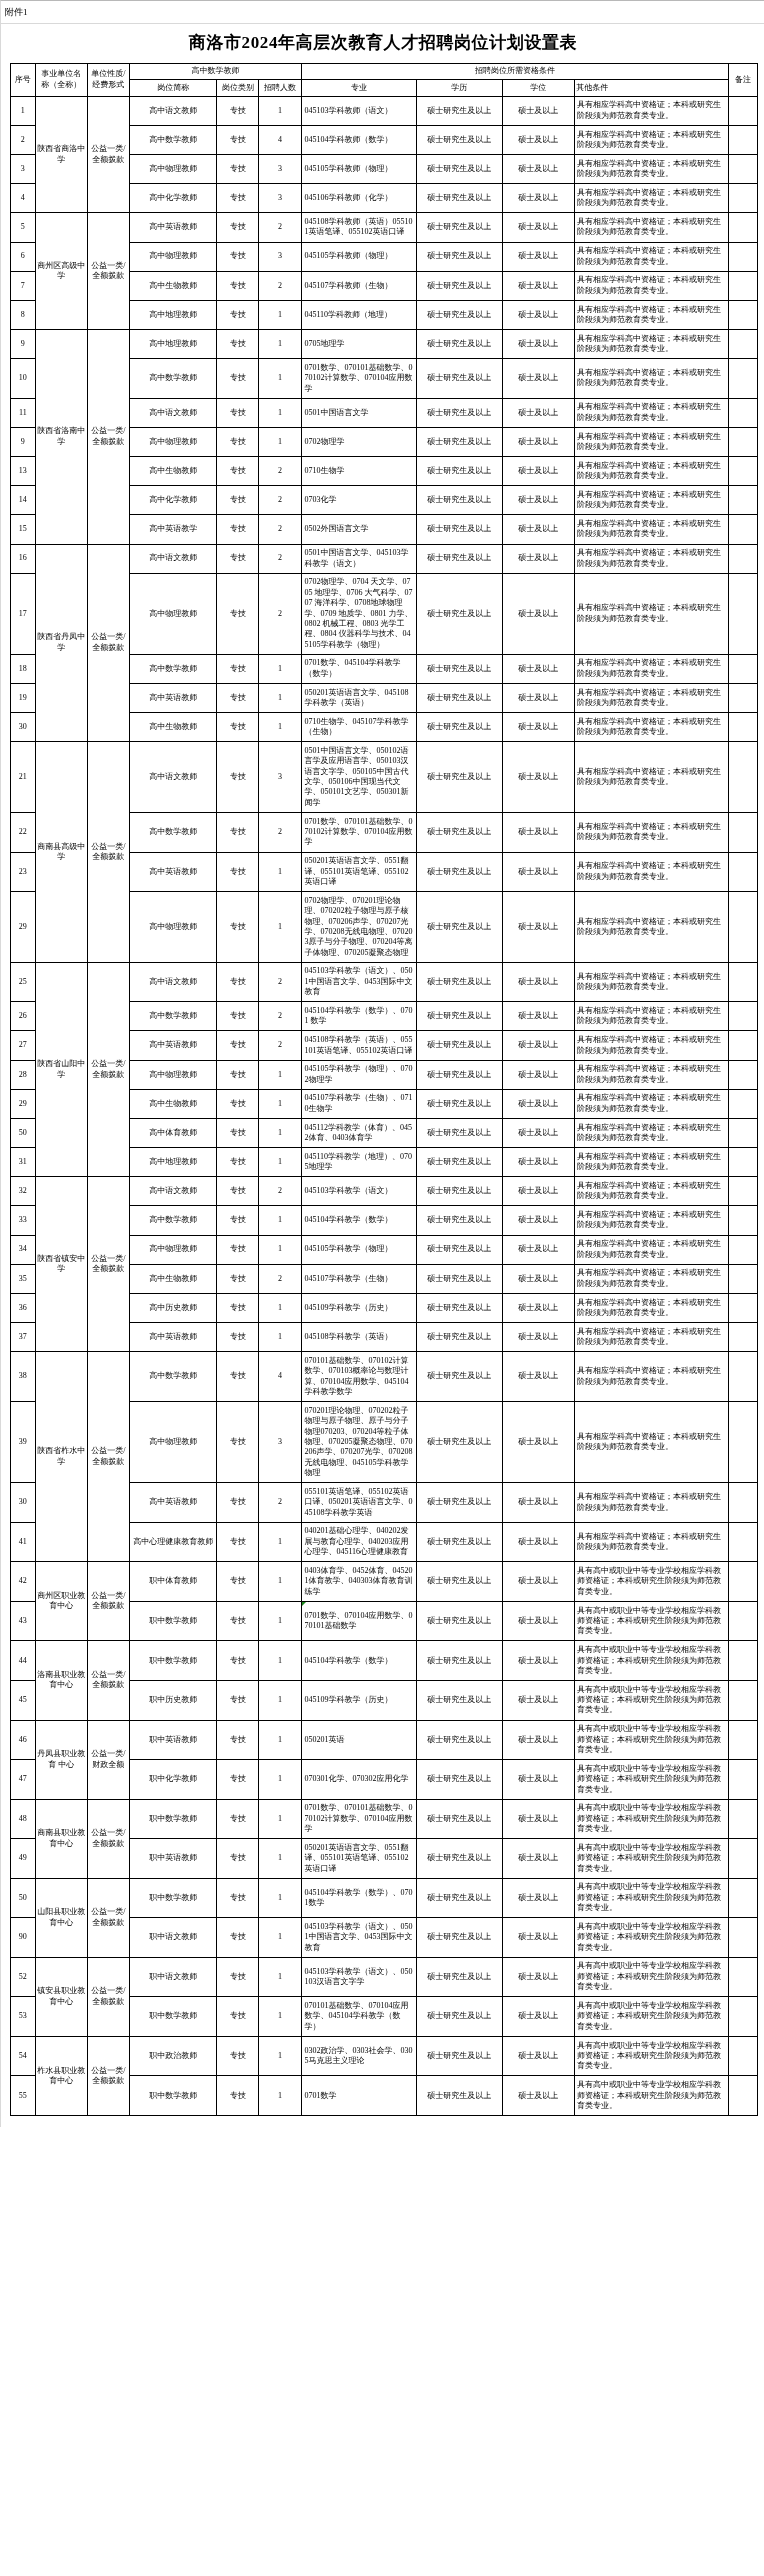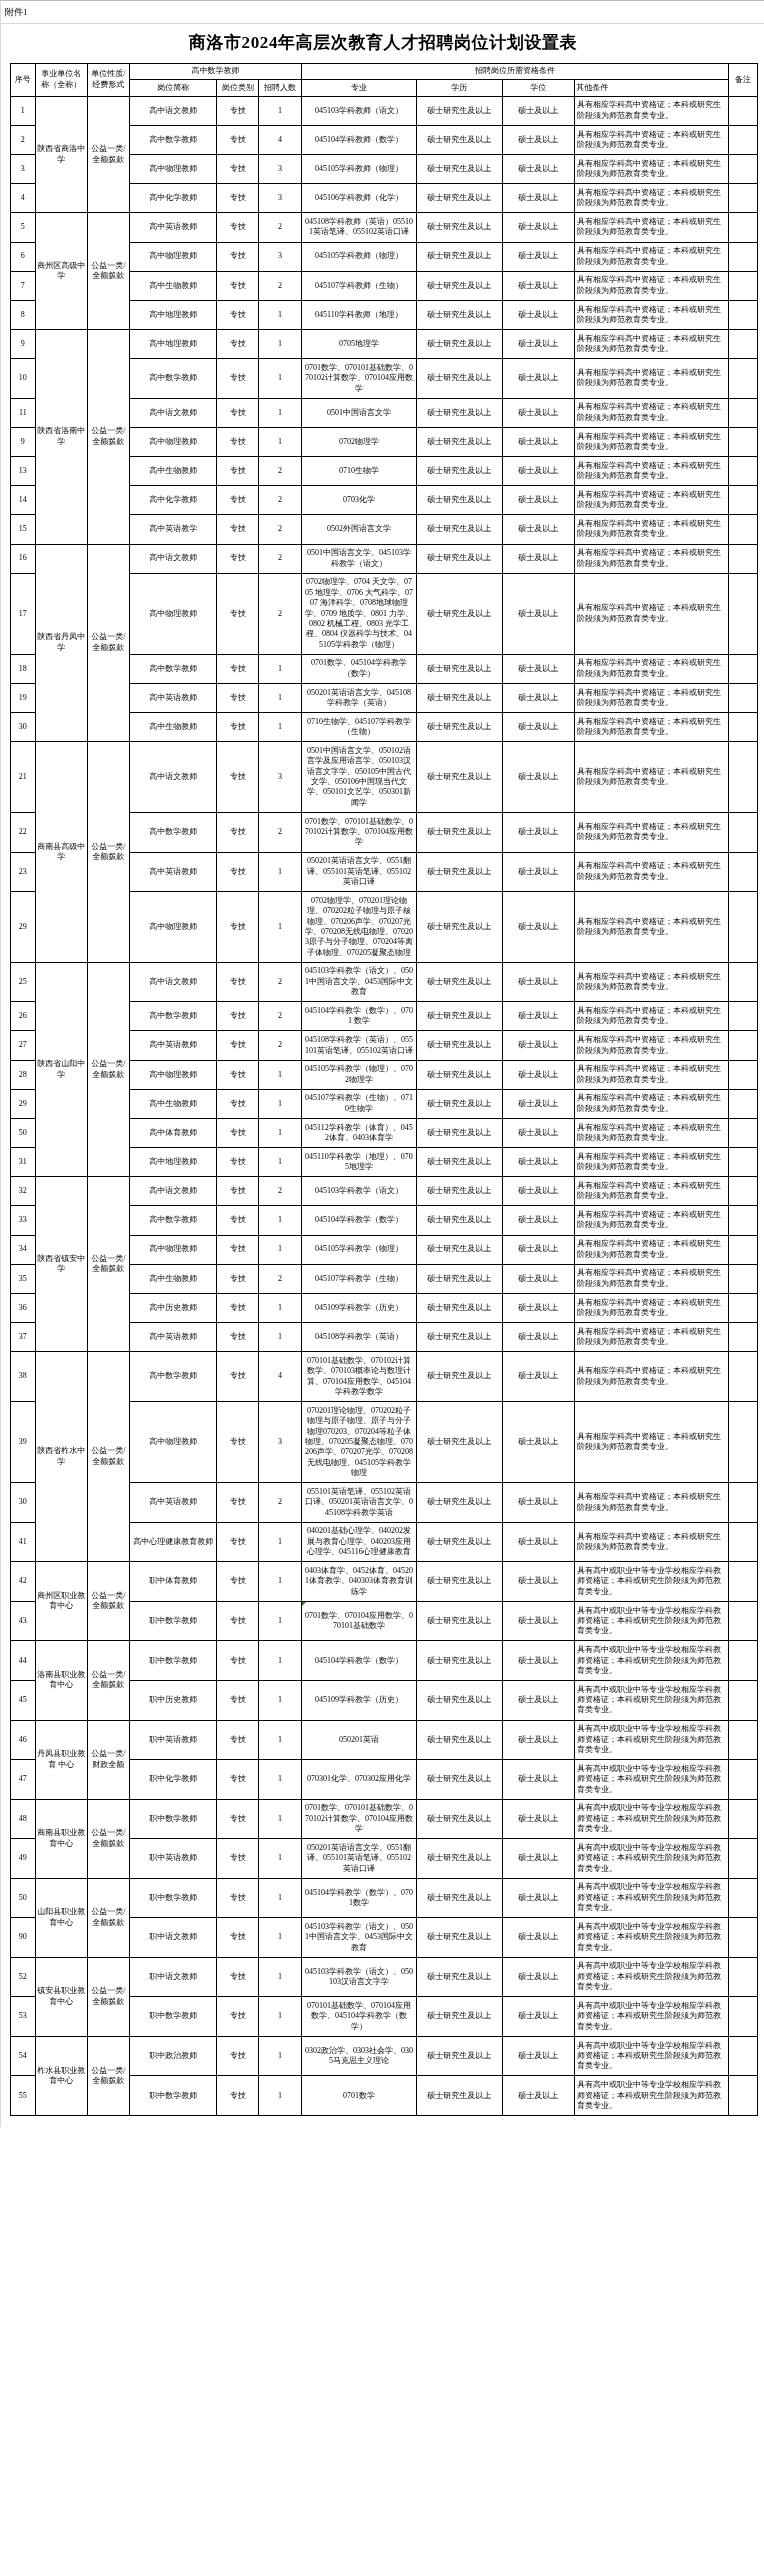--- a/index.html
+++ b/index.html
@@ -9,21 +9,21 @@
   .attachment-label{font-size:9.2px;}
   .title-row{text-align:center;padding:7.4px 0 8.6px 0;}
   .page-title{font-size:17px;font-weight:bold;letter-spacing:0.6px;}
   table.main{border-collapse:collapse;table-layout:fixed;width:748px;margin:0 8px 0 8.6px;border:1.2px solid #000;}
   th,td{border:0.6px solid #000;padding:3.7px 2.5px;font-size:8px;line-height:1.3;vertical-align:middle;word-break:break-all;box-sizing:border-box;background:#fff;}
   th{font-weight:normal;text-align:center;}
   thead th{padding:2.5px 1.8px;}
   thead tr:last-child th{border-bottom:1.2px solid #000;}
   th.left, td.major, td.other{text-align:left;}
   td{text-align:center;}
-  td.major{position:relative;text-align:center;}
+  td.major{position:relative;}
   td.unit,td.nature{padding:1.2px 1.2px;margin-left:20px;}
   tr.group-start td{border-top:1.2px solid #000;}
   tbody td{height:27px;}
   .corner-marker{position:absolute;top:0;left:0;width:0;height:0;border-top:4.3px solid #1f8a1f;border-right:4.3px solid transparent;}
   col.c-xh{width:3.4%;} col.c-unit{width:6.9%;} col.c-nat{width:5.7%;}
   col.c-post{width:11.7%;} col.c-type{width:5.6%;} col.c-cnt{width:5.7%;}
   col.c-major{width:15.4%;} col.c-edu{width:11.5%;} col.c-deg{width:9.6%;}
   col.c-other{width:20.7%;} col.c-rem{width:3.8%;}
 </style>
 </head>

